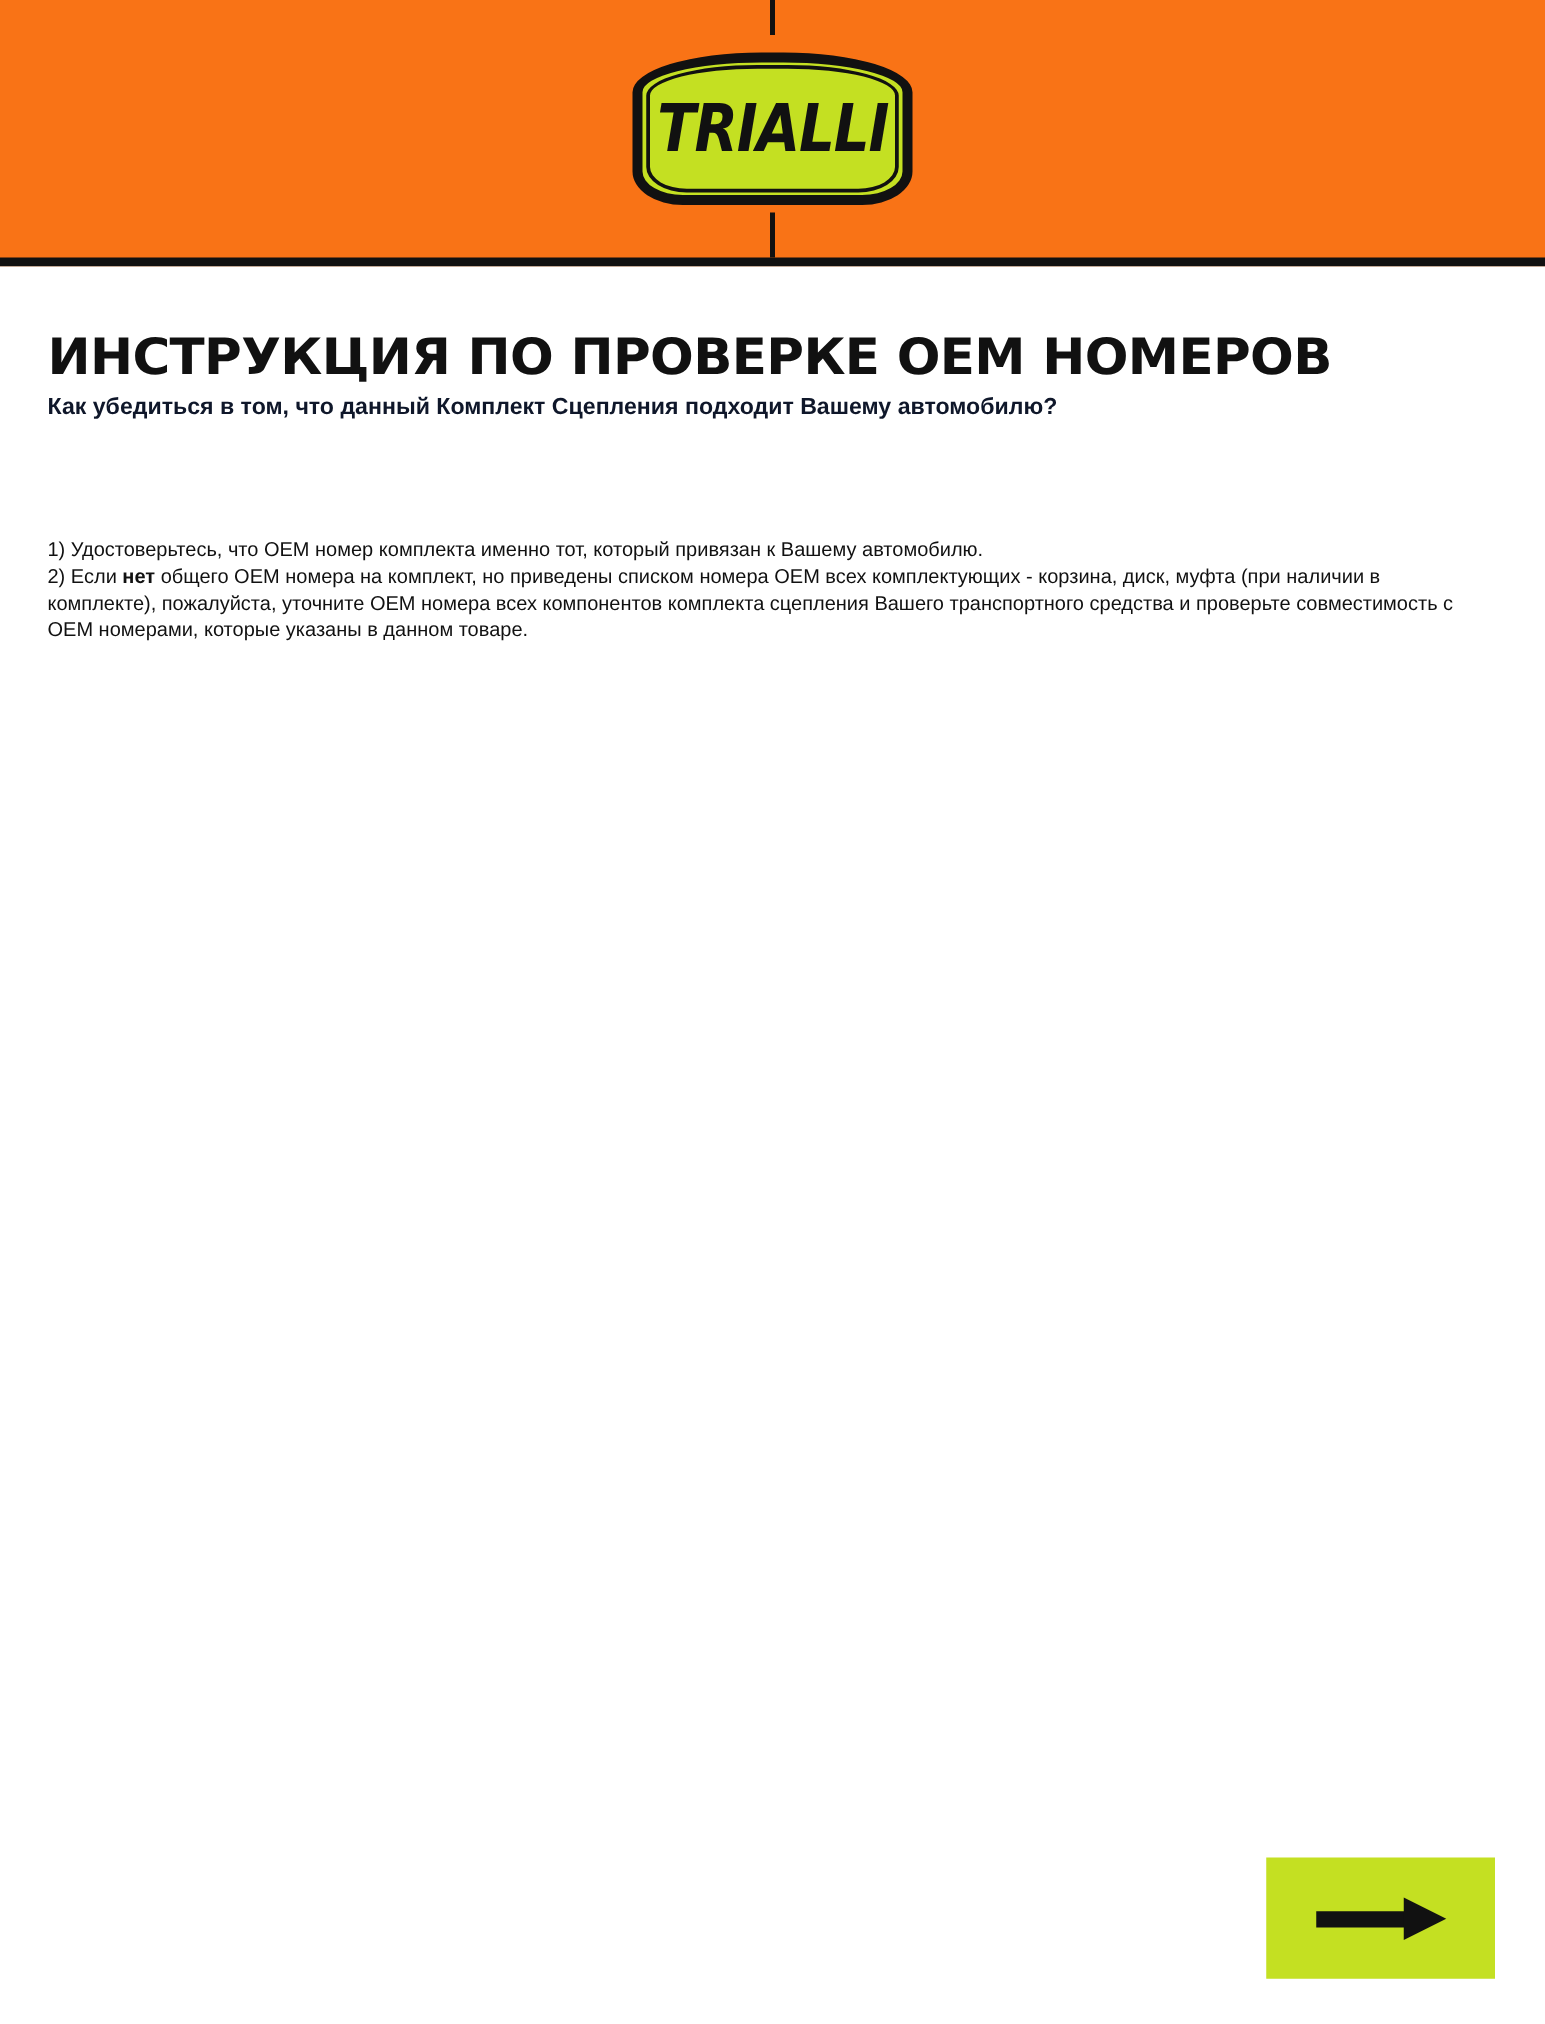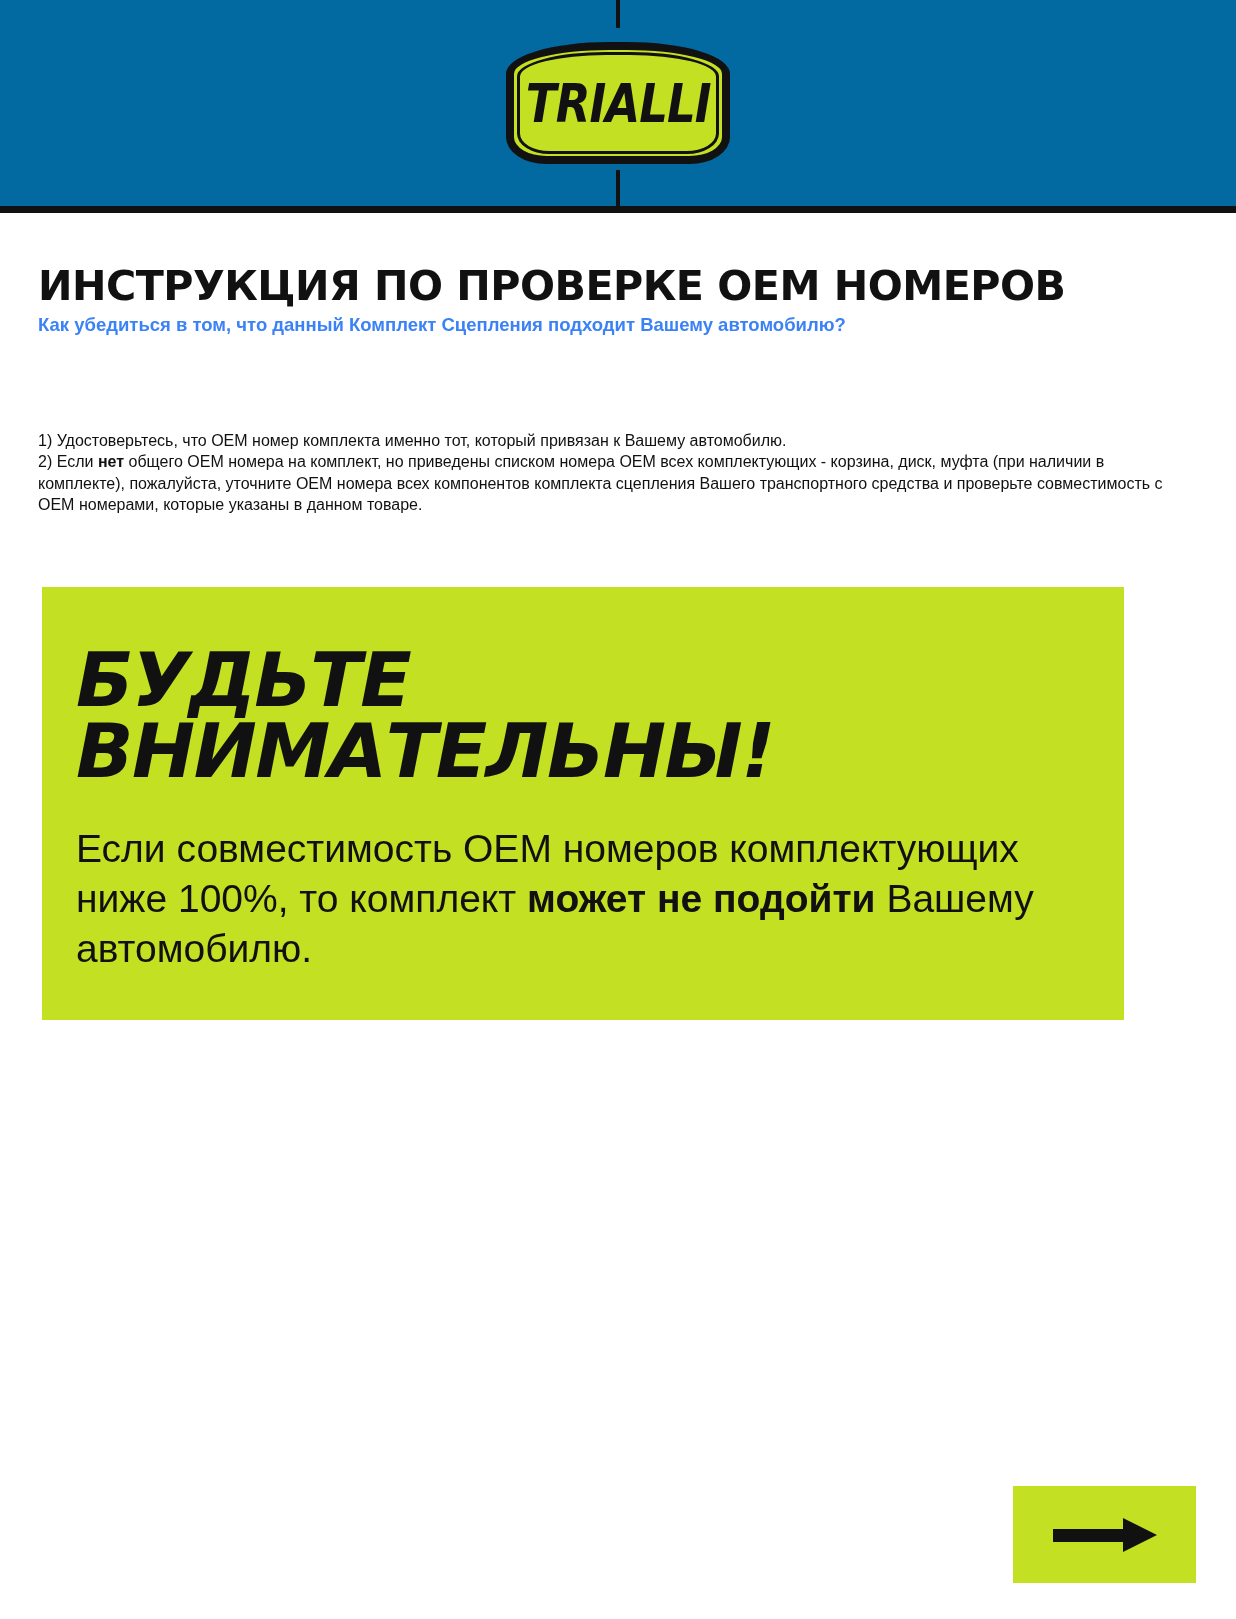--- a/index.html
+++ b/index.html
@@ -14,21 +14,21 @@
     color: #111111;
     overflow: hidden;
     position: relative;
   }
 
   
   .header-band {
     position: relative;
     width: 100%;
     height: 213px;
-    background: #0369a1;
+    background: #f97316;
     border-bottom: 7px solid #111111;
     box-sizing: border-box;
     display: flex;
     align-items: center;
     justify-content: center;
   }
   .header-tick {
     position: absolute;
     left: 50%;
     transform: translateX(-50%);
@@ -90,21 +90,21 @@
     transform: scaleX(1.03);
     transform-origin: left center;
     white-space: nowrap;
   }
   .subtitle {
     margin-top: 7px;
     font-family: "Liberation Sans", sans-serif;
     font-weight: 700;
     font-size: 18.5px;
     line-height: 1.2;
-    color: #3b82f6;
+    color: #0f172a;
     white-space: nowrap;
   }
 
   .para {
     font-size: 16px;
     line-height: 1.33;
     color: #111111;
     max-width: 1140px;
   }
   .para-1 { margin-top: 94px; }
@@ -193,27 +193,20 @@
 
 <div class="page">
 
   <div class="title">ИНСТРУКЦИЯ ПО ПРОВЕРКЕ OEM НОМЕРОВ</div>
   <div class="subtitle">Как убедиться в том, что данный Комплект Сцепления подходит Вашему автомобилю?</div>
 
   <div class="para para-1">1) Удостоверьтесь, что OEM номер комплекта именно тот, который привязан к Вашему автомобилю.</div>
 
   <div class="para para-2"><span>2) Если </span><b>нет</b><span> общего OEM номера на комплект, но приведены списком номера OEM всех комплектующих - корзина, диск, муфта (при наличии в комплекте), пожалуйста, уточните OEM номера всех компонентов комплекта сцепления Вашего транспортного средства и проверьте совместимость с OEM номерами, которые указаны в данном товаре.</span></div>
 
-  <div class="warn-box">
-    <div class="warn-head">
-      <span class="line1">БУДЬТЕ</span>
-      <span class="line2">ВНИМАТЕЛЬНЫ!</span>
-    </div>
-    <div class="warn-body"><span>Если совместимость OEM номеров комплектующих ниже 100%, то комплект </span><b>может не подойти</b><span> Вашему автомобилю.</span></div>
-  </div>
 
 </div>
 
 <div class="next-row">
   <div class="next-btn">
     <span class="arrow">
       <span class="shaft"></span>
       <span class="head"></span>
     </span>
   </div>

